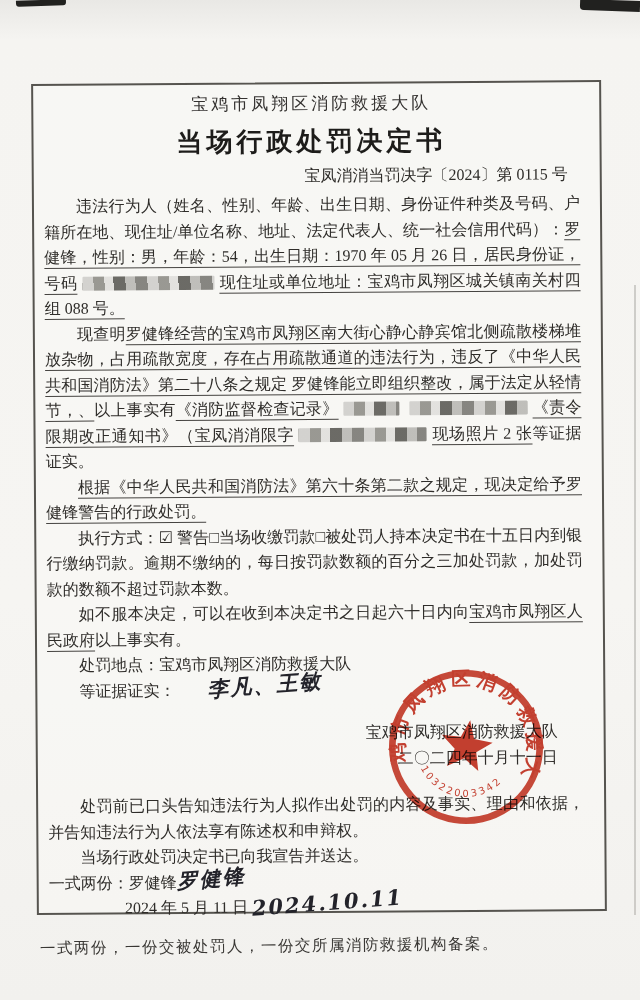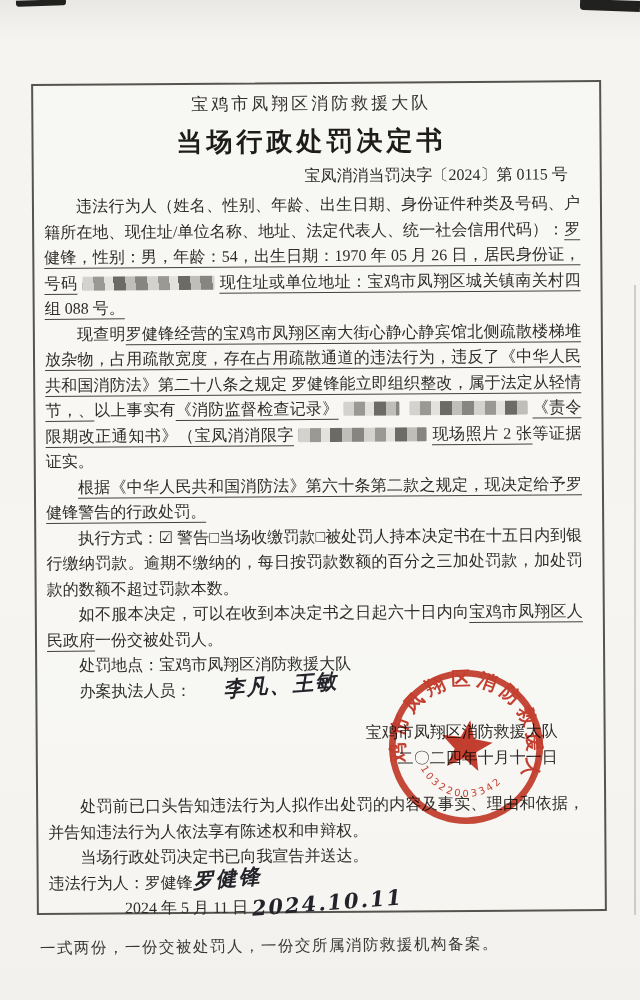--- a/index.html
+++ b/index.html
@@ -66,28 +66,28 @@
 
 <div class="doc-box">
   <div class="org-header">宝鸡市凤翔区消防救援大队</div>
   <div class="doc-title">当场行政处罚决定书</div>
   <div class="doc-number">宝凤消消当罚决字〔2024〕第 0115 号</div>
   <div class="body-text">
       <div class="para indent"><span class="">违法行为人（姓名、性别、年龄、出生日期、身份证件种类及号码、户籍所在地、现住址/单位名称、地址、法定代表人、统一社会信用代码）：</span><span class="seg-u">罗健锋，性别：男，年龄：54，出生日期：1970 年 05 月 26 日，居民身份证，号码</span><span class="seg-redact" style="width: 132px;"></span><span class="seg-u">现住址或单位地址：宝鸡市凤翔区城关镇南关村四组 088 号。</span></div>
       <div class="para indent"><span class="">现查明</span><span class="seg-u">罗健锋经营的宝鸡市凤翔区南大街心静心静宾馆北侧疏散楼梯堆放杂物，占用疏散宽度，存在占用疏散通道的违法行为，违反了《中华人民共和国消防法》第二十八条之规定 罗健锋能立即组织整改，属于法定从轻情节，、</span><span class="">以上事实有</span><span class="seg-u">《消防监督检查记录》</span><span class="seg-redact" style="width: 56px;"></span><span class="seg-redact" style="width: 118px;"></span><span class="seg-u">《责令限期改正通知书》（宝凤消消限字</span><span class="seg-redact" style="width: 128px;"></span><span class="seg-u">现场照片 2 张</span><span class="">等证据证实。</span></div>
       <div class="para indent"><span class="seg-u">根据《中华人民共和国消防法》第六十条第二款之规定，现决定给予罗健锋警告的行政处罚。</span></div>
       <div class="para indent"><span class="">执行方式：☑ 警告□当场收缴罚款□被处罚人持本决定书在十五日内到银行缴纳罚款。逾期不缴纳的，每日按罚款数额的百分之三加处罚款，加处罚款的数额不超过罚款本数。</span></div>
-      <div class="para indent"><span class="">如不服本决定，可以在收到本决定书之日起六十日内向</span><span class="seg-u">宝鸡市凤翔区人民政府</span><span class="">一份交被处罚人。</span></div>
+      <div class="para indent"><span class="">如不服本决定，可以在收到本决定书之日起六十日内向</span><span class="seg-u">宝鸡市凤翔区人民政府</span><span class="">以上事实有。</span></div>
       <div class="para indent"><span class="">处罚地点：宝鸡市凤翔区消防救援大队</span></div>
-      <div class="para indent"><span class="">办案执法人员：</span><span class=" seg-hand">李凡、王敏</span></div>
+      <div class="para indent"><span class="">等证据证实：</span><span class=" seg-hand">李凡、王敏</span></div>
       <div class="para right gap-top"><span class="">宝鸡市凤翔区消防救援大队</span></div>
       <div class="para right"><span class="">二〇二四年十月十一日</span></div>
       <div class="para indent gap-top2"><span class="">处罚前已口头告知违法行为人拟作出处罚的内容及事实、理由和依据，并告知违法行为人依法享有陈述权和申辩权。</span></div>
       <div class="para indent"><span class="">当场行政处罚决定书已向我宣告并送达。</span></div>
-      <div class="para"><span class="">违法行为人：罗健锋</span><span class=" seg-hand">罗健锋</span></div>
+      <div class="para"><span class="">一式两份：罗健锋</span><span class=" seg-hand">罗健锋</span></div>
       <div class="para indent-far"><span class="">2024 年 5 月 11 日 </span><span class=" seg-hand">2024.10.11</span></div>
     </div>
 </div>
 
 <svg class="stamp" viewBox="0 0 160 160">
   <circle cx="80" cy="80" r="71" fill="none" stroke="#c5301f" stroke-width="6.5" opacity="0.95"></circle>
   <polygon points="80,54 86.5,71.1 104.7,72 90.5,83.4 95.3,101 80,91 64.7,101 69.5,83.4 55.3,72 73.5,71.1" fill="#c5301f"></polygon>
   <defs>
     <path id="arcTop" d="M 22 95.5 A 60 60 0 1 1 138 95.5" fill="none"></path>
     <path id="arcBottom" d="M 38.4 104 A 48 48 0 0 0 121.6 104" fill="none"></path>

